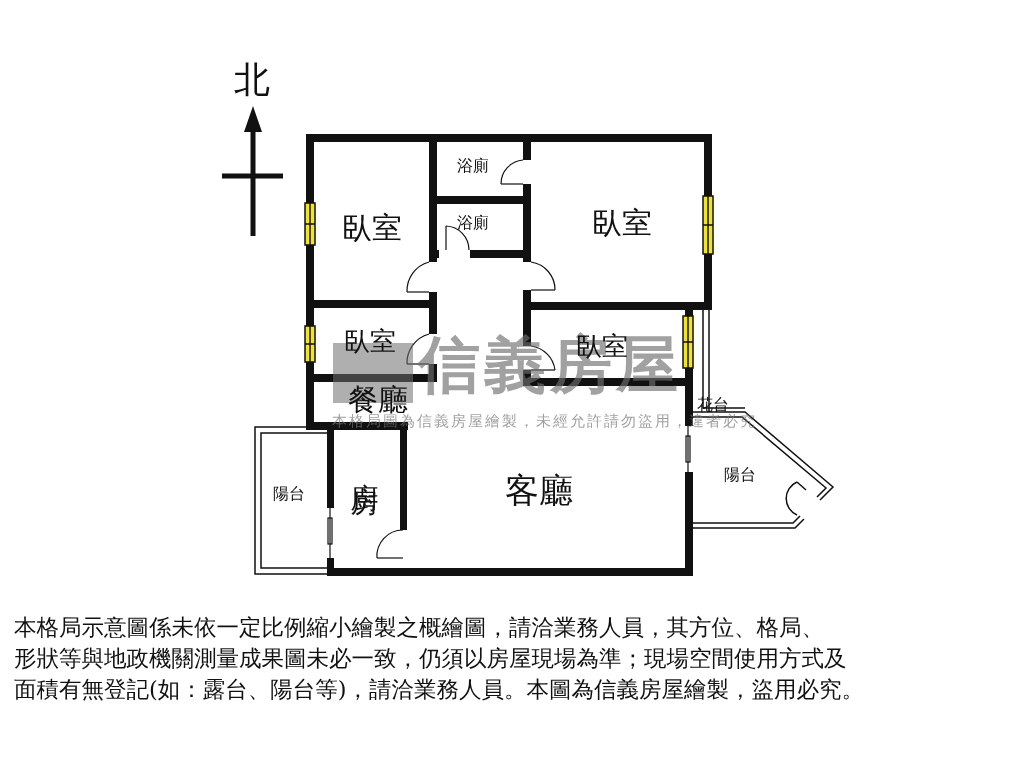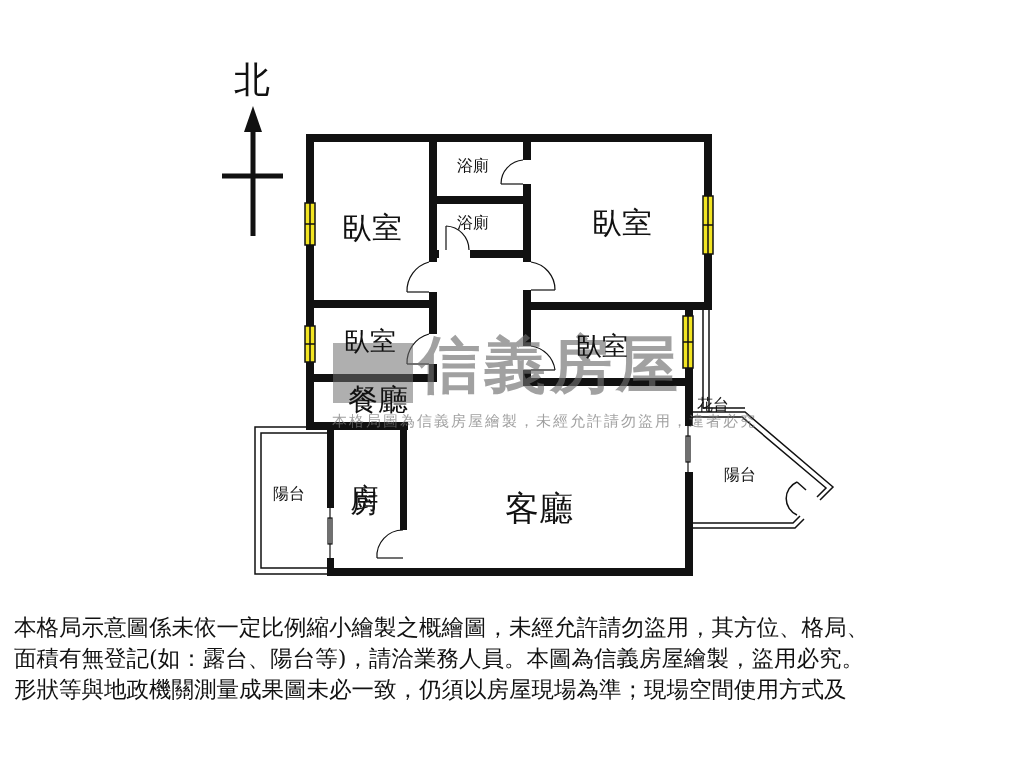--- a/index.html
+++ b/index.html
@@ -217,22 +217,22 @@
 <div id="north-label" class="label">北</div>
 
 <div class="label lbl-lg" style="left:342px; top:213px;">臥室</div>
 <div class="label lbl-sm" style="left:457px; top:158px;">浴廁</div>
 <div class="label lbl-sm" style="left:457px; top:215px;">浴廁</div>
 <div class="label lbl-lg" style="left:592px; top:208px;">臥室</div>
 <div class="label lbl-md" style="left:344px; top:328px;">臥室</div>
 <div class="label lbl-md" style="left:576px; top:333px;">臥室</div>
 <div class="label lbl-lg" style="left:348px; top:385px;">餐廳</div>
 <div class="label lbl-vert" style="left:350px; top:460px;">廚房</div>
-<div class="label" style="left:505px; top:491px; font-size:34px;">客廳</div>
+<div class="label" style="left:505px; top:473px; font-size:34px;">客廳</div>
 <div class="label lbl-sm" style="left:273px; top:486px;">陽台</div>
 <div class="label lbl-sm" style="left:724px; top:467px;">陽台</div>
 <div class="label lbl-sm" style="left:697px; top:349px;margin-top:48px;">花台</div>
 
 <div id="disclaimer">
-  <div>本格局示意圖係未依一定比例縮小繪製之概繪圖，未經允許請勿盜用，其方位、格局、</div>
+  <div>本格局示意圖係未依一定比例縮小繪製之概繪圖，請洽業務人員，其方位、格局、</div>
+  <div>形狀等與地政機關測量成果圖未必一致，仍須以房屋現場為準；現場空間使用方式及</div>
   <div>面積有無登記(如：露台、陽台等)，請洽業務人員。本圖為信義房屋繪製，盜用必究。</div>
-  <div>形狀等與地政機關測量成果圖未必一致，仍須以房屋現場為準；現場空間使用方式及</div>
 </div>
 
 </body></html>

